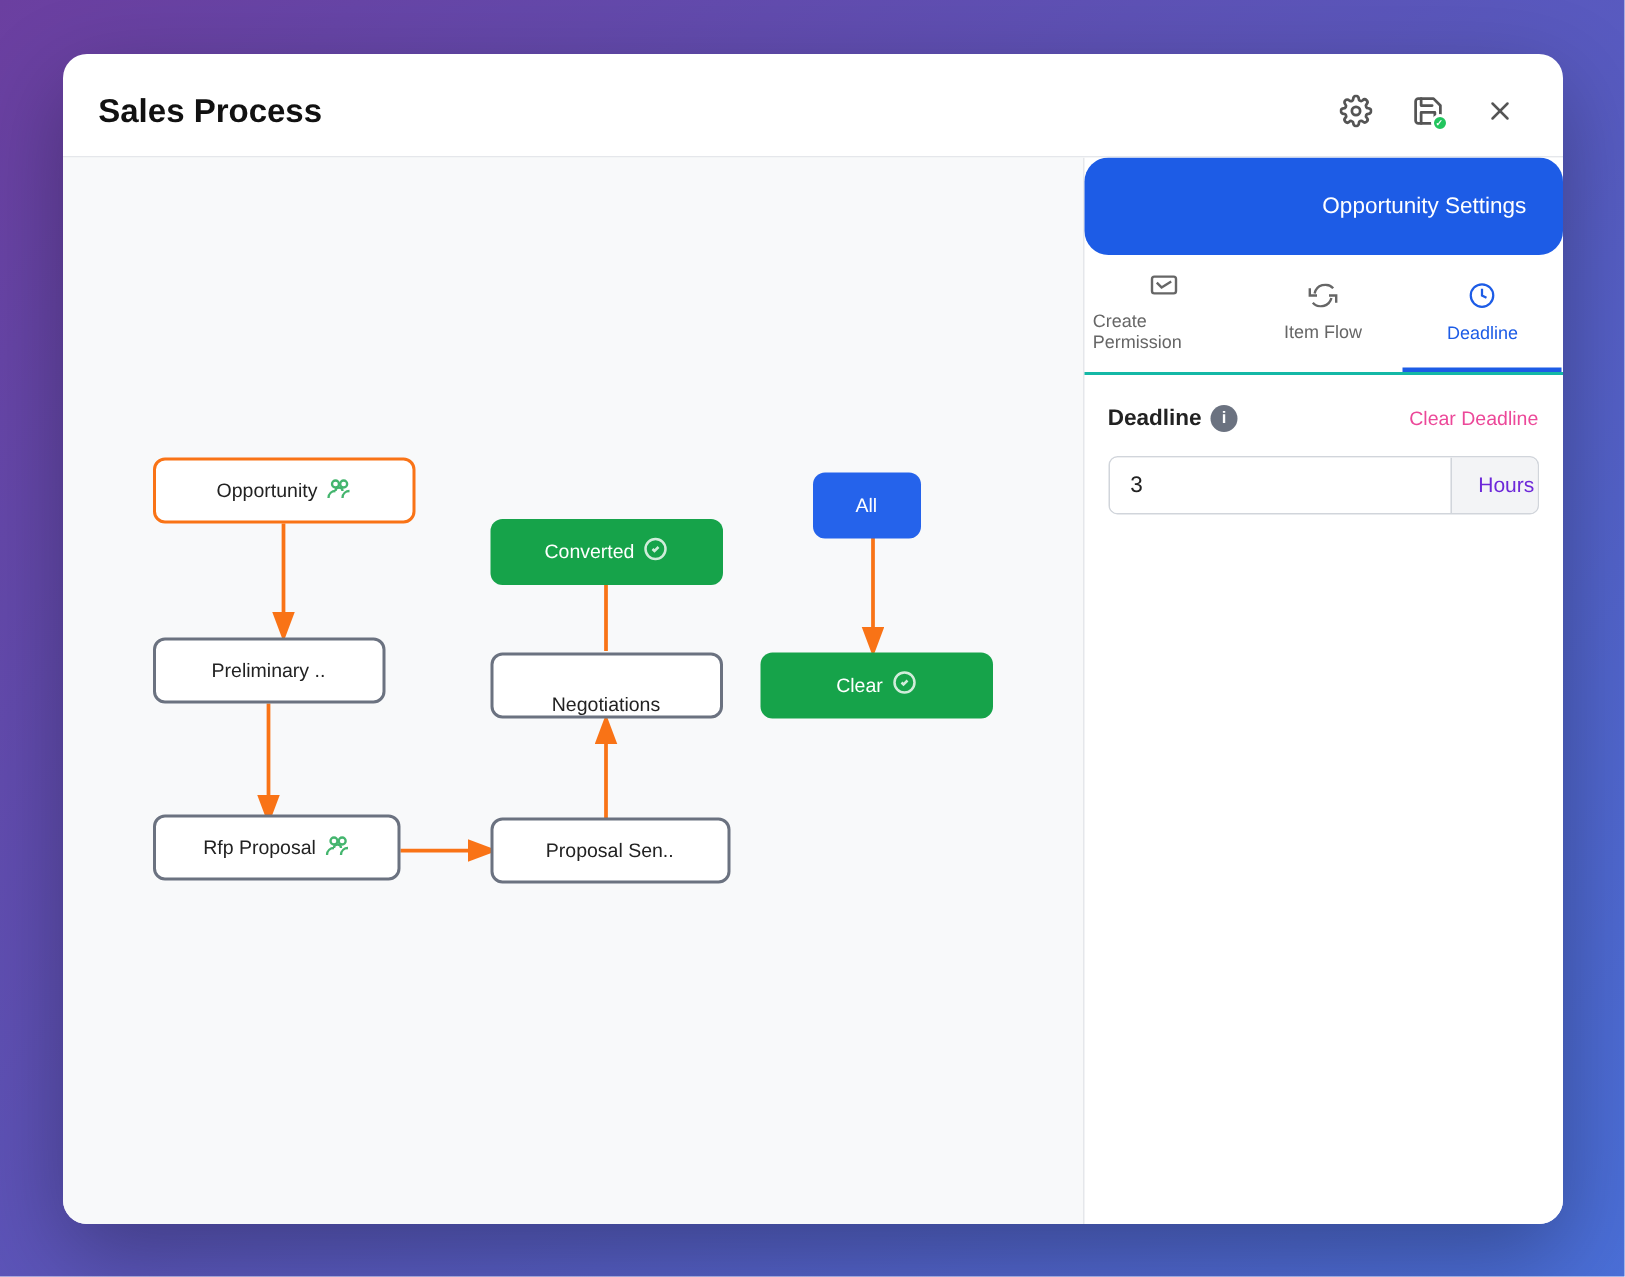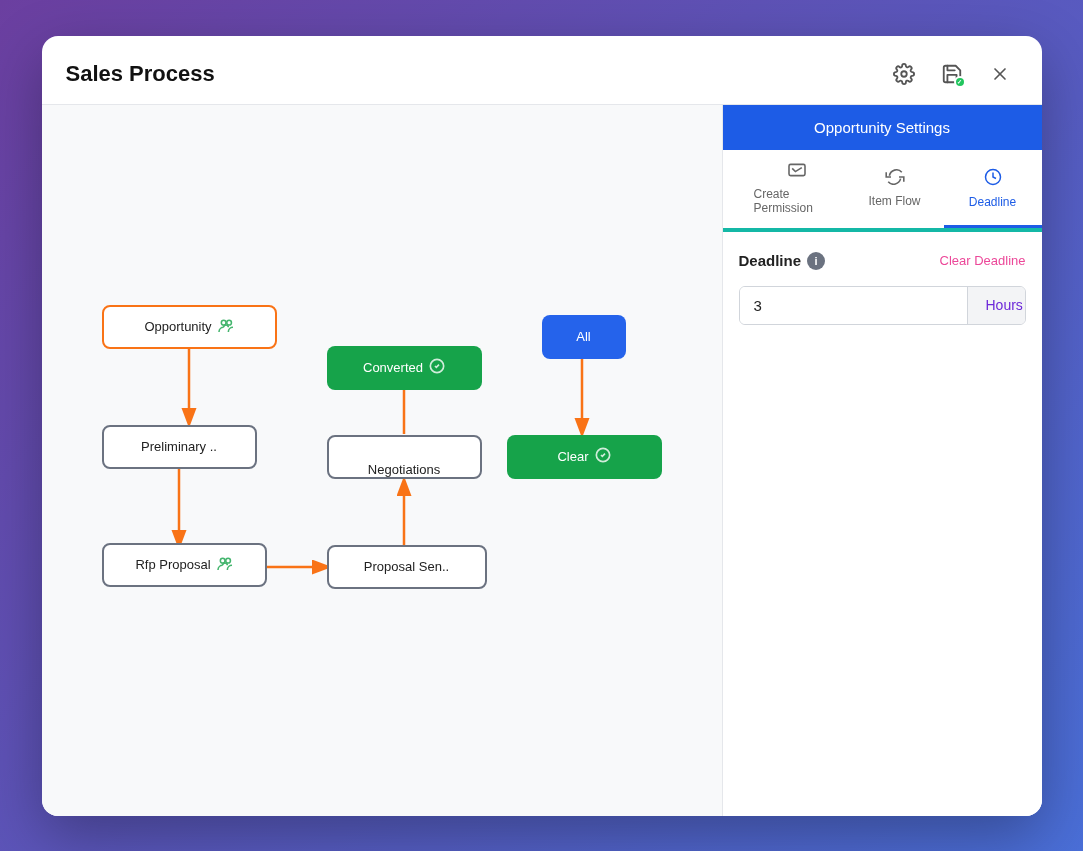--- a/index.html
+++ b/index.html
@@ -89,29 +89,29 @@
       width: 320px;
       background: #fff;
       border-left: 1px solid #e5e7eb;
       display: flex;
       flex-direction: column;
       flex-shrink: 0;
     }
     .settings-header {
       background: #1d5ce6;
       color: #fff;
-      text-align: center;
-      padding: 14px;
+      text-align: right;
+      padding: 24px;
       font-size: 15px;
       font-weight: 500;
+      border-radius: 16px;
     }
     .settings-tabs {
       display: flex;
-      border-bottom: 4px solid #14b8a6;
-      padding-left: 25px;
+      border-bottom: 2px solid #14b8a6;
     }
     .settings-tab {
       flex: 1;
       display: flex;
       flex-direction: column;
       align-items: center;
       justify-content: center;
       padding: 12px 6px 10px;
       cursor: pointer;
       gap: 4px;
@@ -338,21 +338,21 @@
       </div>
 
       <div class="flow-node node-white" style="left:285px; top:330px; width:155px;align-items:flex-end;">
         <span>Negotiations</span>
       </div>
 
       <div class="flow-node node-white" style="left:285px; top:440px; width:160px;">
         <span>Proposal Sen..</span>
       </div>
 
-      <div class="flow-node node-blue" style="left:500px; top:210px; width:84px;">
+      <div class="flow-node node-blue" style="left:500px; top:210px; width:72px;">
         <span>All</span>
       </div>
 
       <div class="flow-node node-green" style="left:465px; top:330px; width:155px;">
         <span>Clear</span>
         <span class="node-icon">
           <svg width="16" height="16" viewBox="0 0 24 24" fill="none" stroke="white" stroke-width="2.5">
             <circle cx="12" cy="12" r="10"></circle>
               <polyline points="9 12 11 14 15 10"></polyline>
           </svg>

